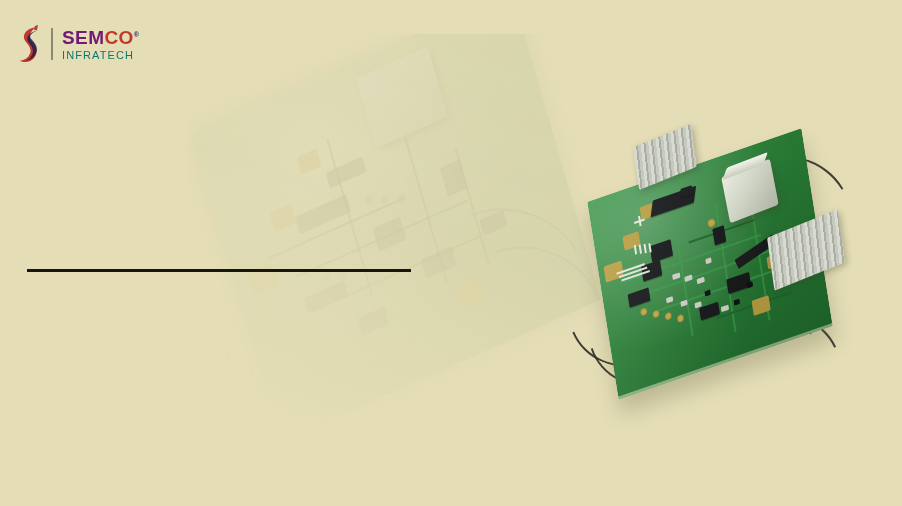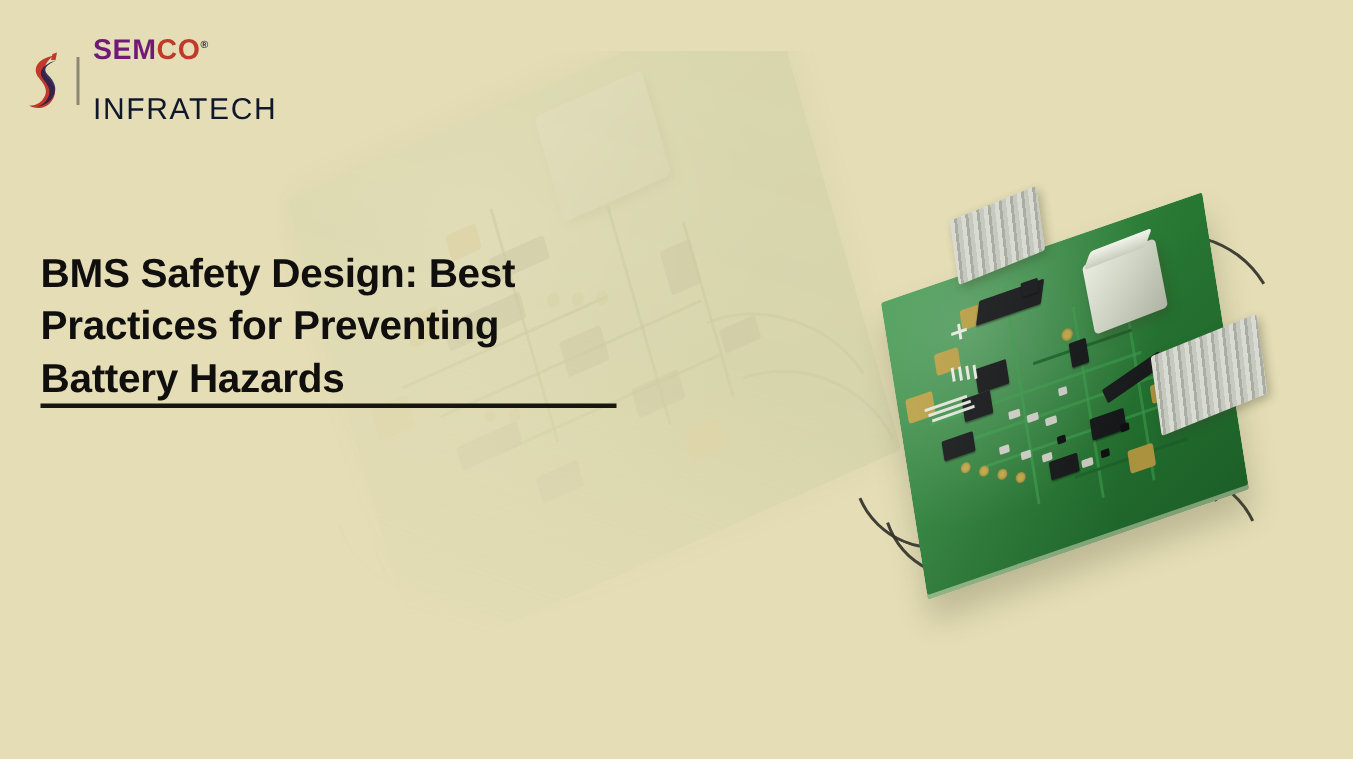--- a/index.html
+++ b/index.html
@@ -65,22 +65,22 @@
   }
   .logo-text{ line-height:1; }
   .logo-semco{
     font-size:19px; font-weight:700; letter-spacing:.4px;
     font-family:"Liberation Sans", sans-serif;
   }
   .logo-semco .s1{ color:#701a75; }
   .logo-semco .s2{ color:#c0392b; }
   .logo-semco .tm{ font-size:7px; vertical-align:super; color:#231f4e; }
   .logo-infra{
-    font-size:20px; font-weight:500; letter-spacing:1.1px;
-    color:#0f172a; margin-top:20px;
+    font-size:11px; font-weight:500; letter-spacing:1.1px;
+    color:#0f766e; margin-top:3px;
     font-family:"Liberation Sans", sans-serif;
   }
 
   
   .headline{
     position:absolute; left:27px; top:165px;
     width:400px;
     font-size:27px; line-height:1.30;
     font-weight:700; letter-spacing:-.2px;
     color:#100f0d;
@@ -213,21 +213,20 @@
     </svg>
     <div class="logo-sep"></div>
     <div class="logo-text">
       <div class="logo-semco">
         <span class="s1">SEM</span><span class="s2">CO</span><span class="tm">®</span>
       </div>
       <div class="logo-infra">INFRATECH</div>
     </div>
   </div>
 
-  <h1 class="headline">BMS Safety Design: Best Practices for Preventing Battery Hazards</h1>
   <div class="rule"></div>
 
 
   <div class="pcb-stage">
 
     <div class="wire" style="left:150px;top:28px;width:130px;height:120px;transform:rotate(16deg);"></div>
     <div class="wire" style="left:-4px;top:128px;width:110px;height:110px;transform:rotate(-158deg);"></div>
     <div class="wire" style="left:16px;top:146px;width:110px;height:112px;transform:rotate(-154deg);"></div>
     <div class="wire" style="left:128px;top:176px;width:120px;height:126px;transform:rotate(14deg);"></div>
     <div class="wire" style="left:152px;top:186px;width:118px;height:126px;transform:rotate(18deg);"></div>

